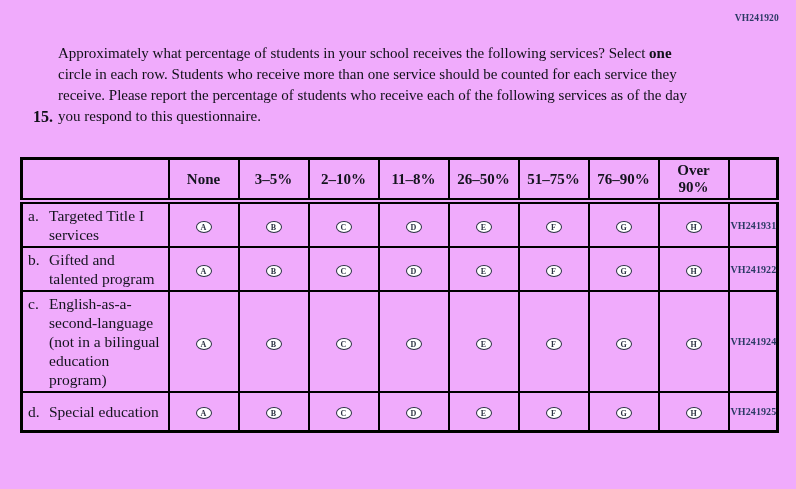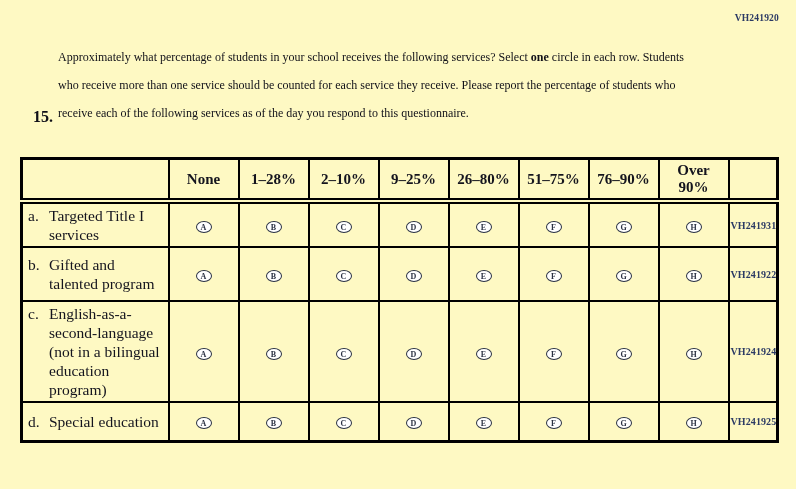--- a/index.html
+++ b/index.html
@@ -1,21 +1,21 @@
 <!DOCTYPE html>
 <html><head>
 <meta charset="utf-8">
 <style>
   * { box-sizing: border-box; margin: 0; padding: 0; }
   html, body { background: #ffffff; }
   .page {
     position: relative;
     width: 796px;
     height: 489px;
-    background: #fef9c3;
+    background: #f0abfc;
     font-family: "Liberation Serif", "DejaVu Serif", serif;
     color: #101018;
     overflow: hidden;
   }
   .form-code {
     position: absolute;
     top: 13px;
     right: 17px;
     font-size: 9.5px;
     letter-spacing: 0.2px;
@@ -32,22 +32,22 @@
   }
   .qnum {
     flex: none;
     width: 25px;
     font-weight: bold;
     font-size: 16px;
     line-height: 21px;
   }
   .qtext {
     flex: 1;
-    font-size: 12px;
-    line-height: 28px;
+    font-size: 15px;
+    line-height: 21px;
   }
   .qtext b { font-weight: bold; }
   table.grid {
     position: absolute;
     top: 157px;
     left: 20px;
     width: 759px;
     border-collapse: collapse;
     table-layout: fixed;
     border: 3px solid #000;
@@ -130,44 +130,44 @@
         <col>
         <col>
         <col>
         <col>
         <col class="c-code">
       </colgroup>
     <thead>
       <tr class="hdr">
         <th></th>
       <th>None</th>
-          <th>1–28%</th>
+          <th>3–5%</th>
           <th>2–10%</th>
-          <th>9–25%</th>
-          <th>26–80%</th>
+          <th>11–8%</th>
+          <th>26–50%</th>
           <th>51–75%</th>
           <th>76–90%</th>
           <th>Over 90%</th>
           <th></th>
         </tr>
     </thead>
     <tbody>
         <tr style="height: 41px; margin-top: 18px;">
           <td class="label-cell"><span class="rletter">a.</span><span class="rlabel">Targeted Title I services</span></td>
           <td class="opt-cell"><span class="bubble">A</span></td>
           <td class="opt-cell"><span class="bubble">B</span></td>
           <td class="opt-cell"><span class="bubble">C</span></td>
           <td class="opt-cell"><span class="bubble">D</span></td>
           <td class="opt-cell"><span class="bubble">E</span></td>
           <td class="opt-cell"><span class="bubble">F</span></td>
           <td class="opt-cell"><span class="bubble">G</span></td>
           <td class="opt-cell"><span class="bubble">H</span></td>
           <td class="code-cell">VH241931</td>
         </tr>
-        <tr style="height: 54px;">
+        <tr style="height: 44px;">
           <td class="label-cell"><span class="rletter">b.</span><span class="rlabel">Gifted and talented program</span></td>
           <td class="opt-cell"><span class="bubble">A</span></td>
           <td class="opt-cell"><span class="bubble">B</span></td>
           <td class="opt-cell"><span class="bubble">C</span></td>
           <td class="opt-cell"><span class="bubble">D</span></td>
           <td class="opt-cell"><span class="bubble">E</span></td>
           <td class="opt-cell"><span class="bubble">F</span></td>
           <td class="opt-cell"><span class="bubble">G</span></td>
           <td class="opt-cell"><span class="bubble">H</span></td>
           <td class="code-cell">VH241922</td>

